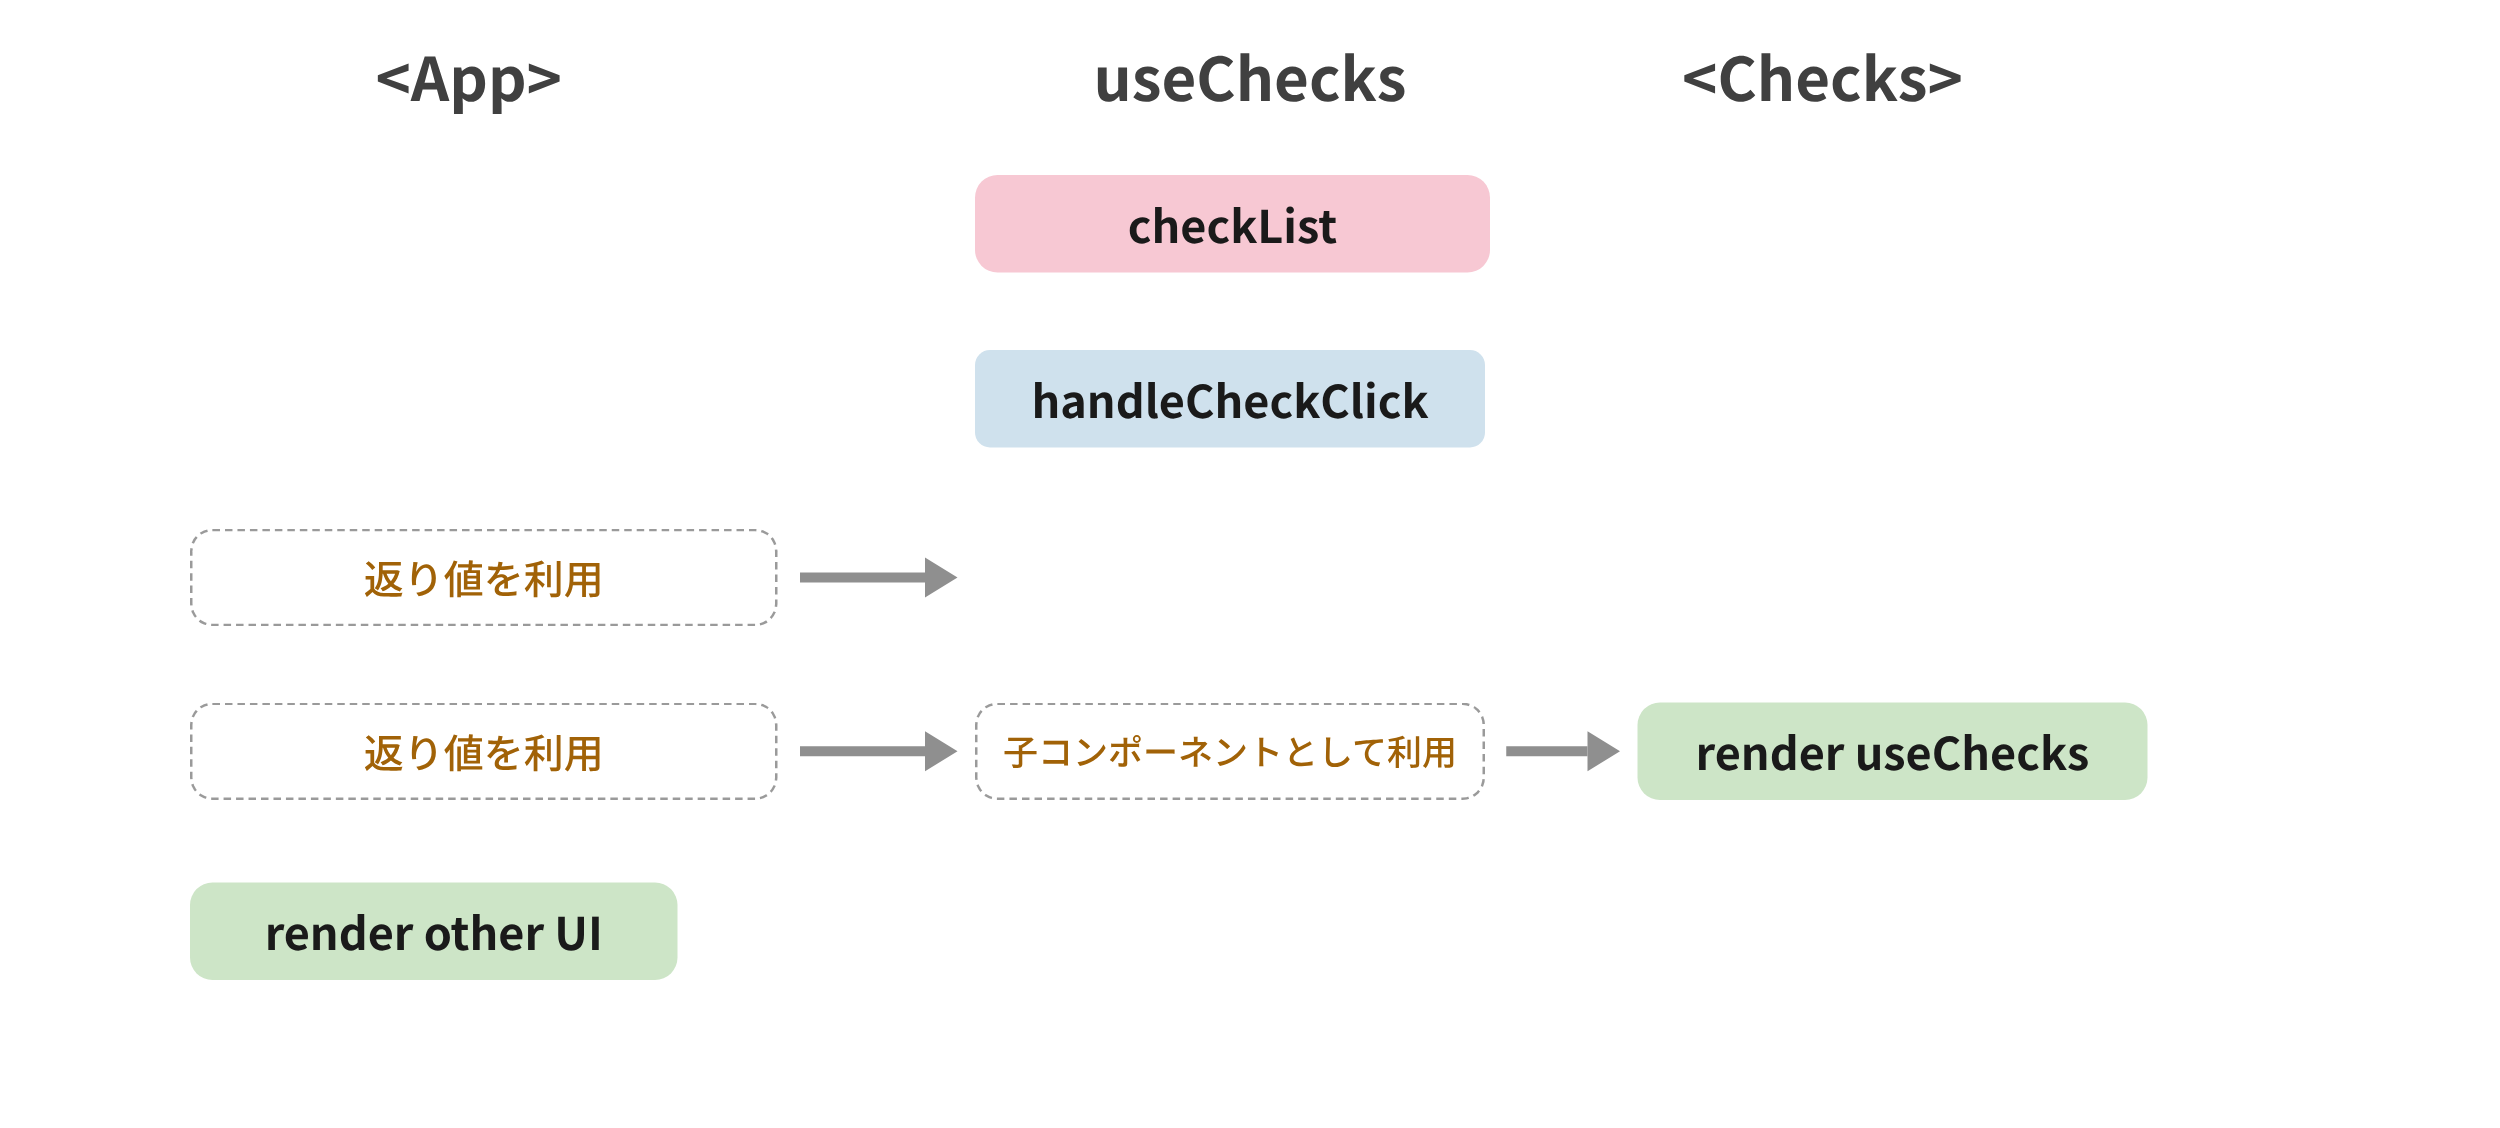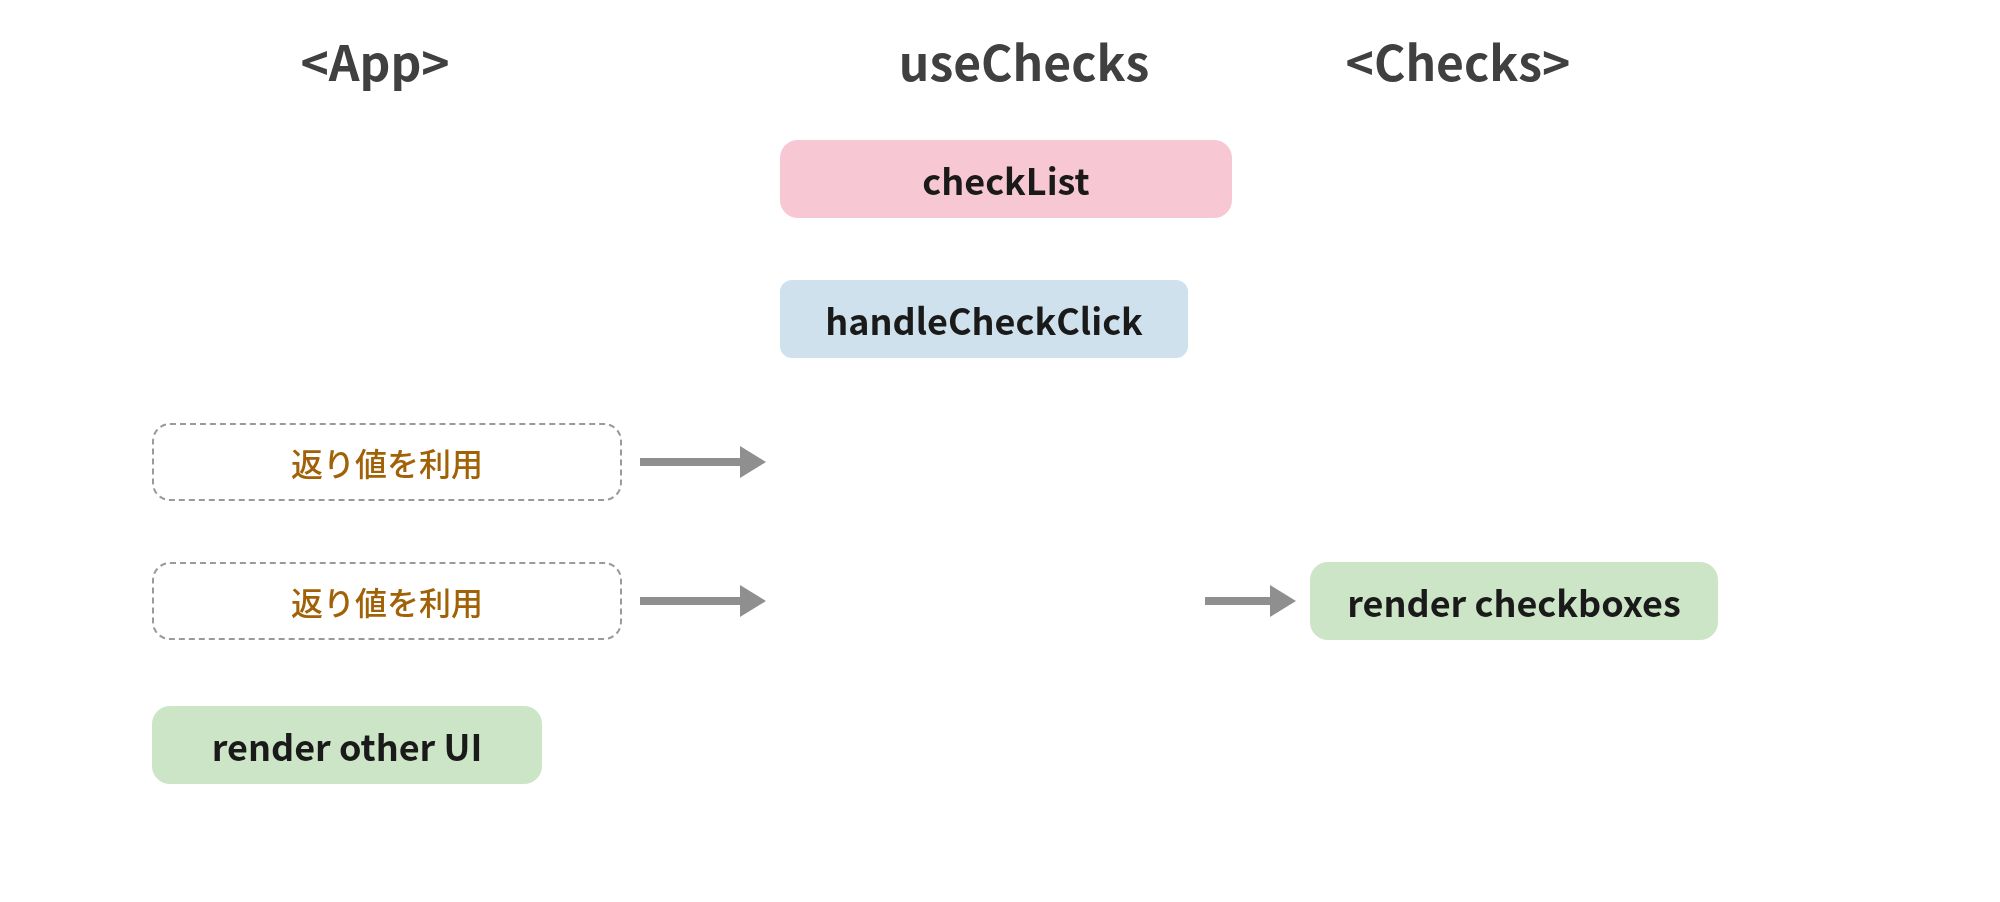--- a/index.html
+++ b/index.html
@@ -60,46 +60,47 @@
     border-left: 26px solid #8f8f8f;
   }
 </style>
 </head>
 <body>
 
 <div class="container">
 
   <div class="col-header" style="left:300px; top:25px; width:150px;">&lt;App&gt;</div>
 
-  <div class="col-header" style="left:894px; top:25px; width:260px;">useChecks</div>
+  <div class="col-header" style="left:870px; top:25px; width:260px;">useChecks</div>
 
   <div class="col-header" style="left:1338px; top:25px; width:240px;">&lt;Checks&gt;</div>
 
-  <div class="box box-pink" style="left:780px; top:140px; width:452px; height:78px;">checkList</div>
+  <div class="box box-pink" style="left:780px; top:140px; width:412px; height:78px;">checkList</div>
 
   <div class="box box-blue" style="left:780px; top:280px; width:408px; height:78px;border-radius:12px;">handleCheckClick</div>
 
   <div class="box box-dashed" style="left:152px; top:423px; width:470px; height:78px; font-size:32px;">返り値を利用</div>
 
   <div class="arrow" style="left:640px; top:446px;">
     <div class="arrow-line" style="width:100px;"></div>
     <div class="arrow-head"></div>
   </div>
 
 
   <div class="box box-dashed" style="left:152px; top:562px; width:470px; height:78px; font-size:32px;">返り値を利用</div>
 
   <div class="arrow" style="left:640px; top:585px;">
     <div class="arrow-line" style="width:100px;"></div>
     <div class="arrow-head"></div>
   </div>
 
+  <div class="box box-dashed" style="left:780px; top:562px; width:408px; height:78px; font-size:28px;">子コンポーネントとして利用</div>
 
   <div class="arrow" style="left:1205px; top:585px;">
     <div class="arrow-line" style="width:65px;"></div>
     <div class="arrow-head"></div>
   </div>
 
-  <div class="box box-green" style="left:1310px; top:562px; width:408px; height:78px;">render checkboxes</div>
+  <div class="box box-green" style="left:1310px; top:562px; width:408px; height:78px;">render useChecks</div>
 
   <div class="box box-green" style="left:152px; top:706px; width:390px; height:78px;">render other UI</div>
 
 </div>
 
 </body></html>

